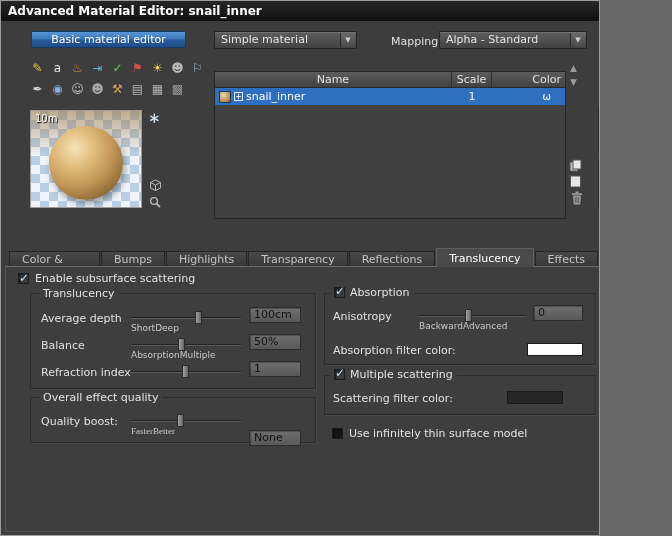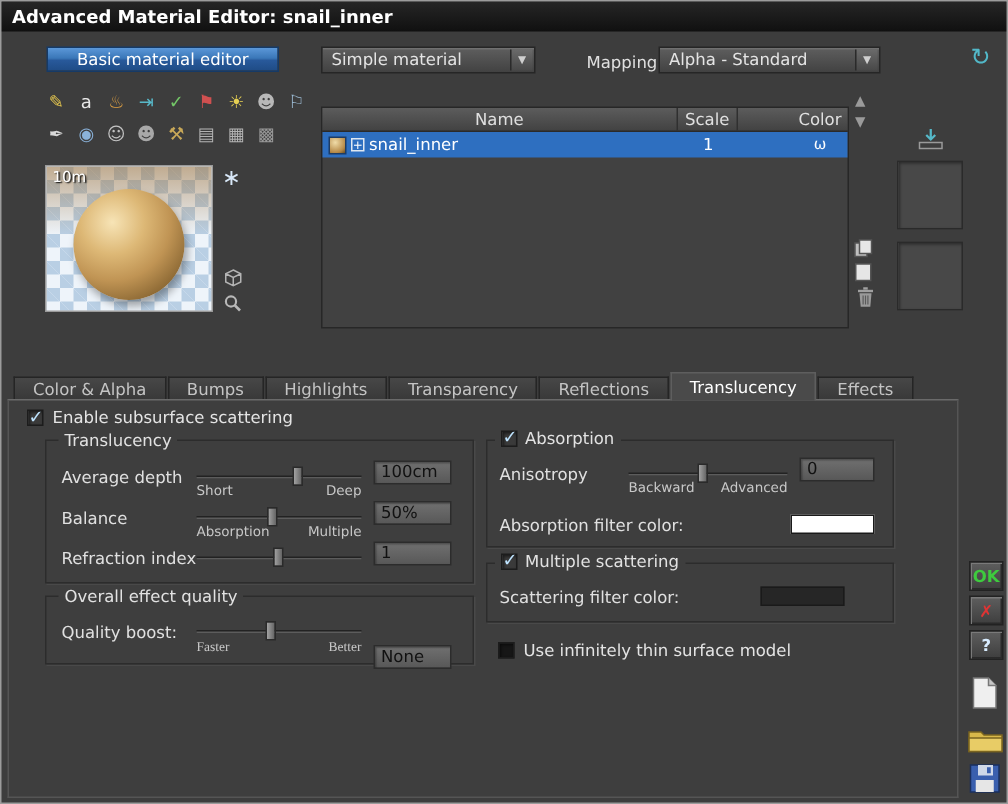--- a/index.html
+++ b/index.html
@@ -1,18 +1,18 @@
 <!DOCTYPE html>
 <html><head>
 <meta charset="utf-8">
 <style>
   html,body{margin:0;padding:0;background:#666;}
   *{box-sizing:border-box;}
   .window{
-    position:relative;width:672px;height:536px;
+    position:relative;width:600px;height:536px;
     background:#3d3d3d;border:1px solid #9c9c9c;
     font-family:"DejaVu Sans", sans-serif;overflow:hidden;
   }
   .titlebar{
     position:absolute;left:0;top:0;width:670px;height:20px;
     background:linear-gradient(#262626,#101010);
     color:#fff;font-size:12px;font-weight:bold;line-height:20px;padding-left:7px;
   }
   .lab{position:absolute;font-size:11px;color:#e0e0e0;white-space:nowrap;line-height:13px;}
   .btn-blue{
@@ -74,21 +74,21 @@
   .gtitle{position:absolute;top:-7px;left:8px;background:#3e3e3e;padding:0 4px;font-size:11px;color:#e2e2e2;line-height:13px;white-space:nowrap;}
   .cbt{display:flex;align-items:center;gap:5px;top:-8px;left:5px;}
   .cb{display:inline-block;width:11px;height:11px;background:#3a3a3a;border:1px solid #1c1c1c;
     box-shadow:inset 1px 1px 2px rgba(0,0,0,.55);position:relative;flex:0 0 auto;}
   .cb.checked::after{content:"✓";position:absolute;left:0px;top:-3px;font-size:12px;font-weight:bold;color:#bfe4ff;}
   .cb.unchecked{background:#161616;}
   .slider{position:absolute;height:26px;}
   .track{position:absolute;left:0;right:0;top:9px;height:2px;background:#222;border-bottom:1px solid #5c5c5c;}
   .sthumb{position:absolute;top:3px;width:7px;height:13px;margin-left:-4px;
     background:linear-gradient(90deg,#a2a2a2,#646464);border:1px solid #2a2a2a;}
-  .slabels{position:absolute;left:0;right:0;top:15px;display:flex;justify-content:space-between;
+  .slabels{position:absolute;left:0;right:0;top:15px;display:flex;justify-content:flex-start;
     font-size:9px;color:#c8c8c8;}
   .vbox{position:absolute;width:52px;height:16px;line-height:14px;padding-left:4px;font-size:11px;color:#111;
     background:linear-gradient(#707070,#585858);border:1px solid #2c2c2c;box-shadow:inset 1px 1px 1px rgba(0,0,0,.3);}
   .swatch{position:absolute;width:56px;height:13px;border:1px solid #1a1a1a;}
   .sqbtn{position:absolute;width:23px;height:20px;background:linear-gradient(#5e5e5e,#3e3e3e);
     border:1px solid #222;box-shadow:inset 1px 1px 0 #7a7a7a, inset -1px -1px 0 #2a2a2a;
     font-size:11px;font-weight:bold;text-align:center;line-height:19px;}
   .icon{position:absolute;cursor:default;}
   .cbrow{position:absolute;display:flex;align-items:center;gap:6px;}
   .cbrow .lbl{font-size:11px;color:#e4e4e4;white-space:nowrap;}

